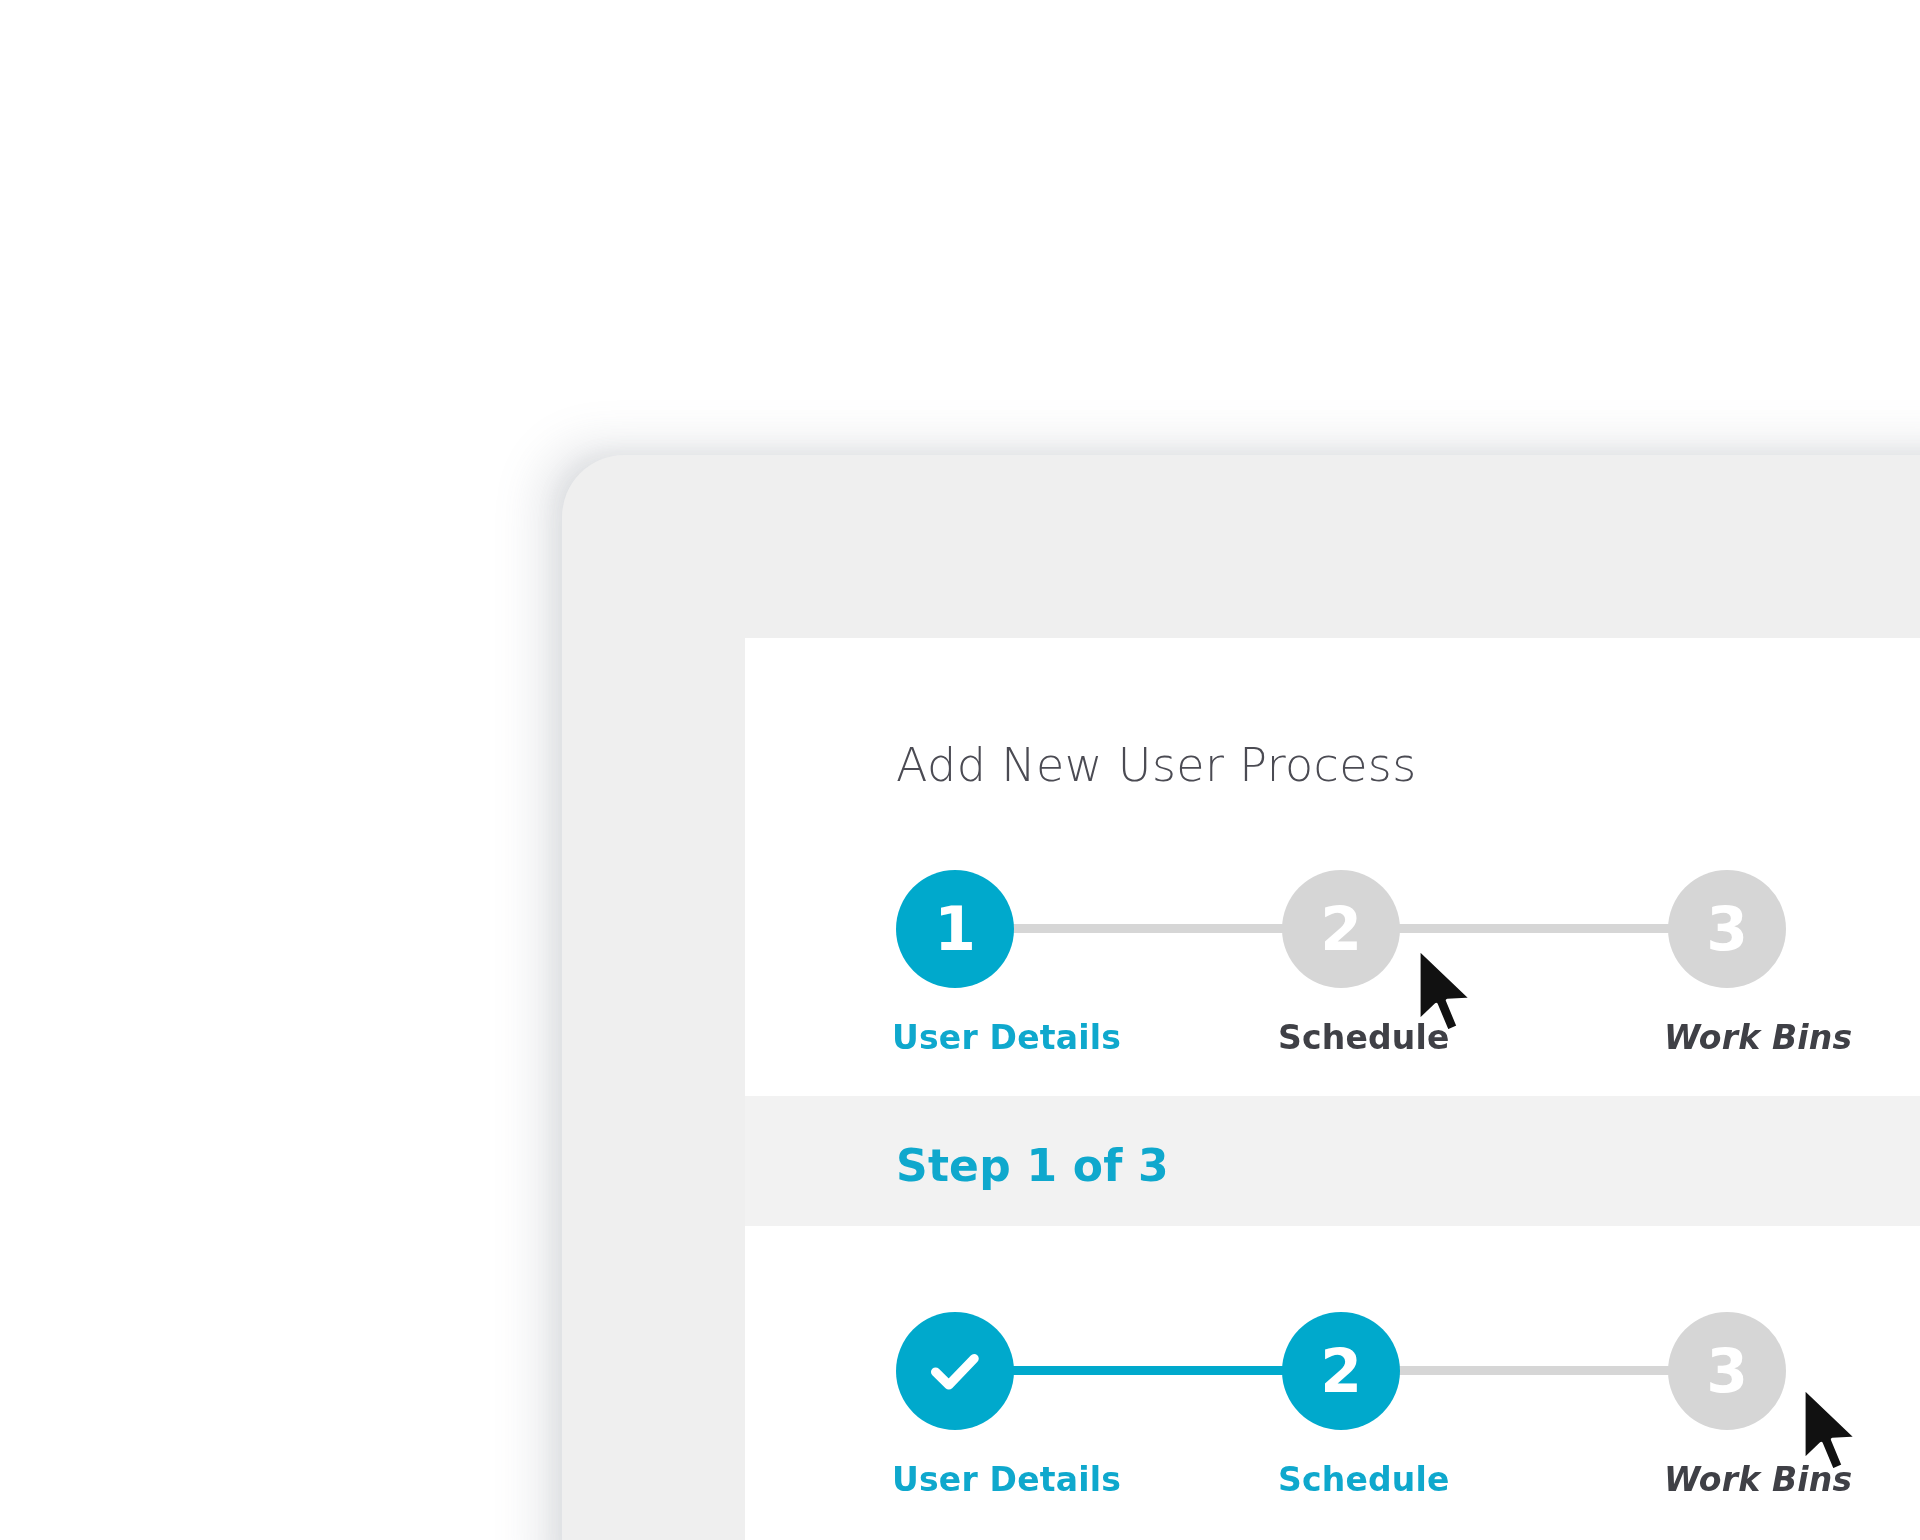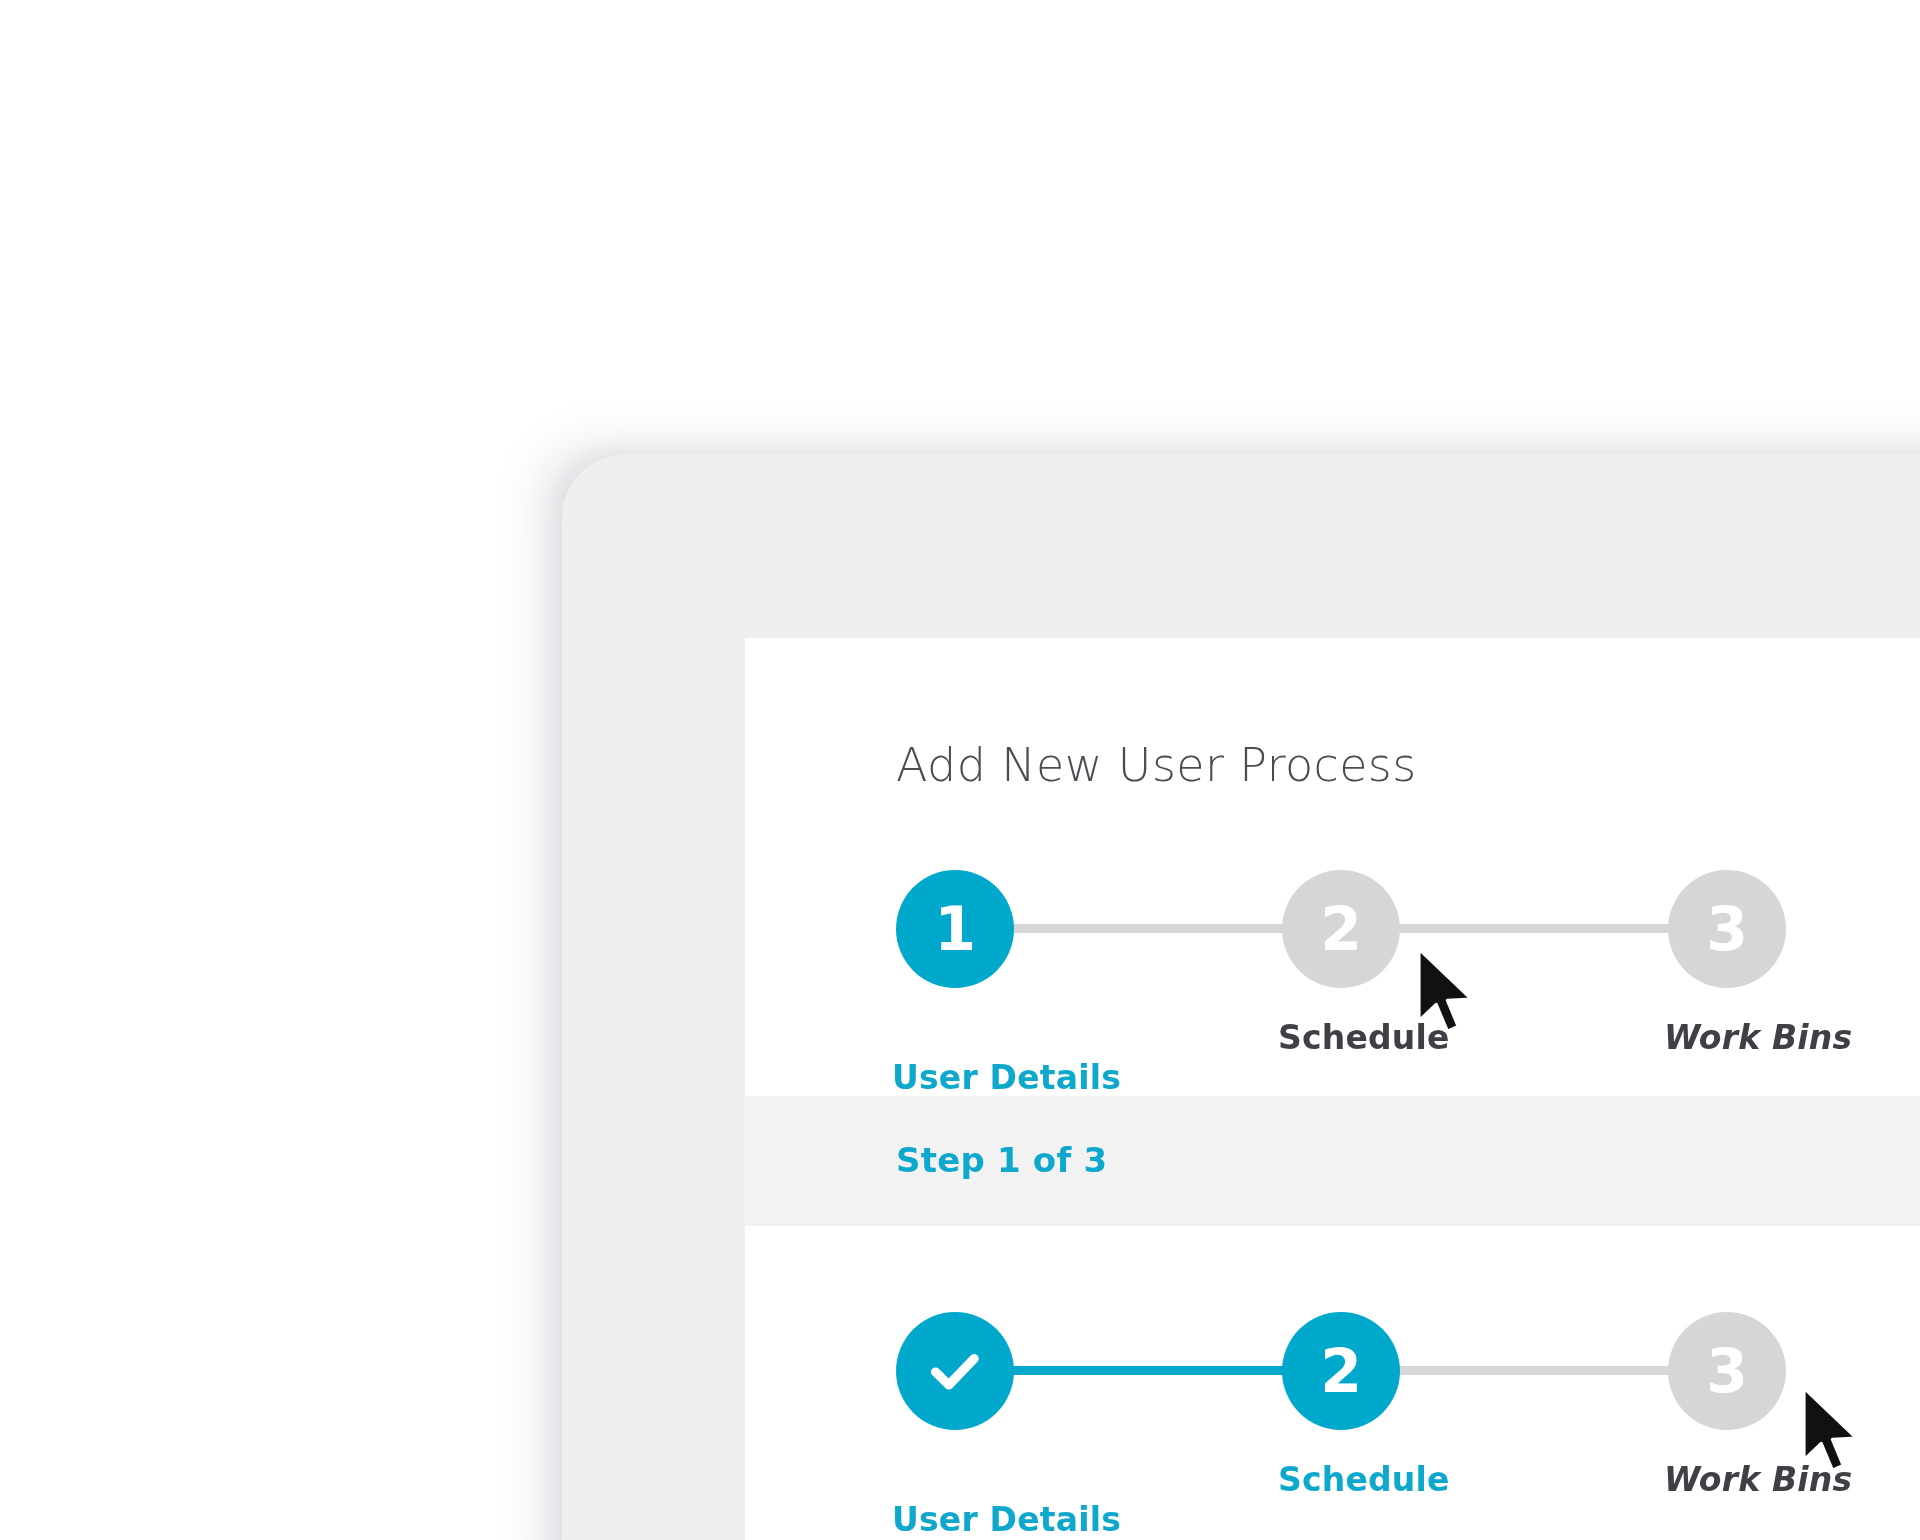--- a/index.html
+++ b/index.html
@@ -111,40 +111,40 @@
     position: absolute;
     top: 148px;
     font-family: "DejaVu Sans", sans-serif;
     font-weight: 700;
     font-size: 33px;
     letter-spacing: 0.2px;
     color: #3f4046;
     white-space: nowrap;
   }
   .step-label.is-highlighted { color: #0fa8cd; }
-  .label-1 { left: -4px; margin-top: 40px; }
+  .label-1 { left: -4px; }
   .label-2 { left: 382px; }
   .label-3 { left: 768px; font-style: italic; }
 
   
   #step-counter-band {
     position: absolute;
     left: 745px;
     top: 1096px;
     width: 1300px;
     height: 130px;
     background: #f2f2f2;
   }
   #step-counter-text {
     position: absolute;
     left: 151px;
     top: 44px;
     font-family: "DejaVu Sans", sans-serif;
     font-weight: 700;
-    font-size: 34px;
+    font-size: 44px;
     letter-spacing: 0.2px;
     color: #0fa8cd;
     white-space: nowrap;
   }
 
   
   .cursor-pointer {
     position: absolute;
     width: 66px;
     height: 92px;

